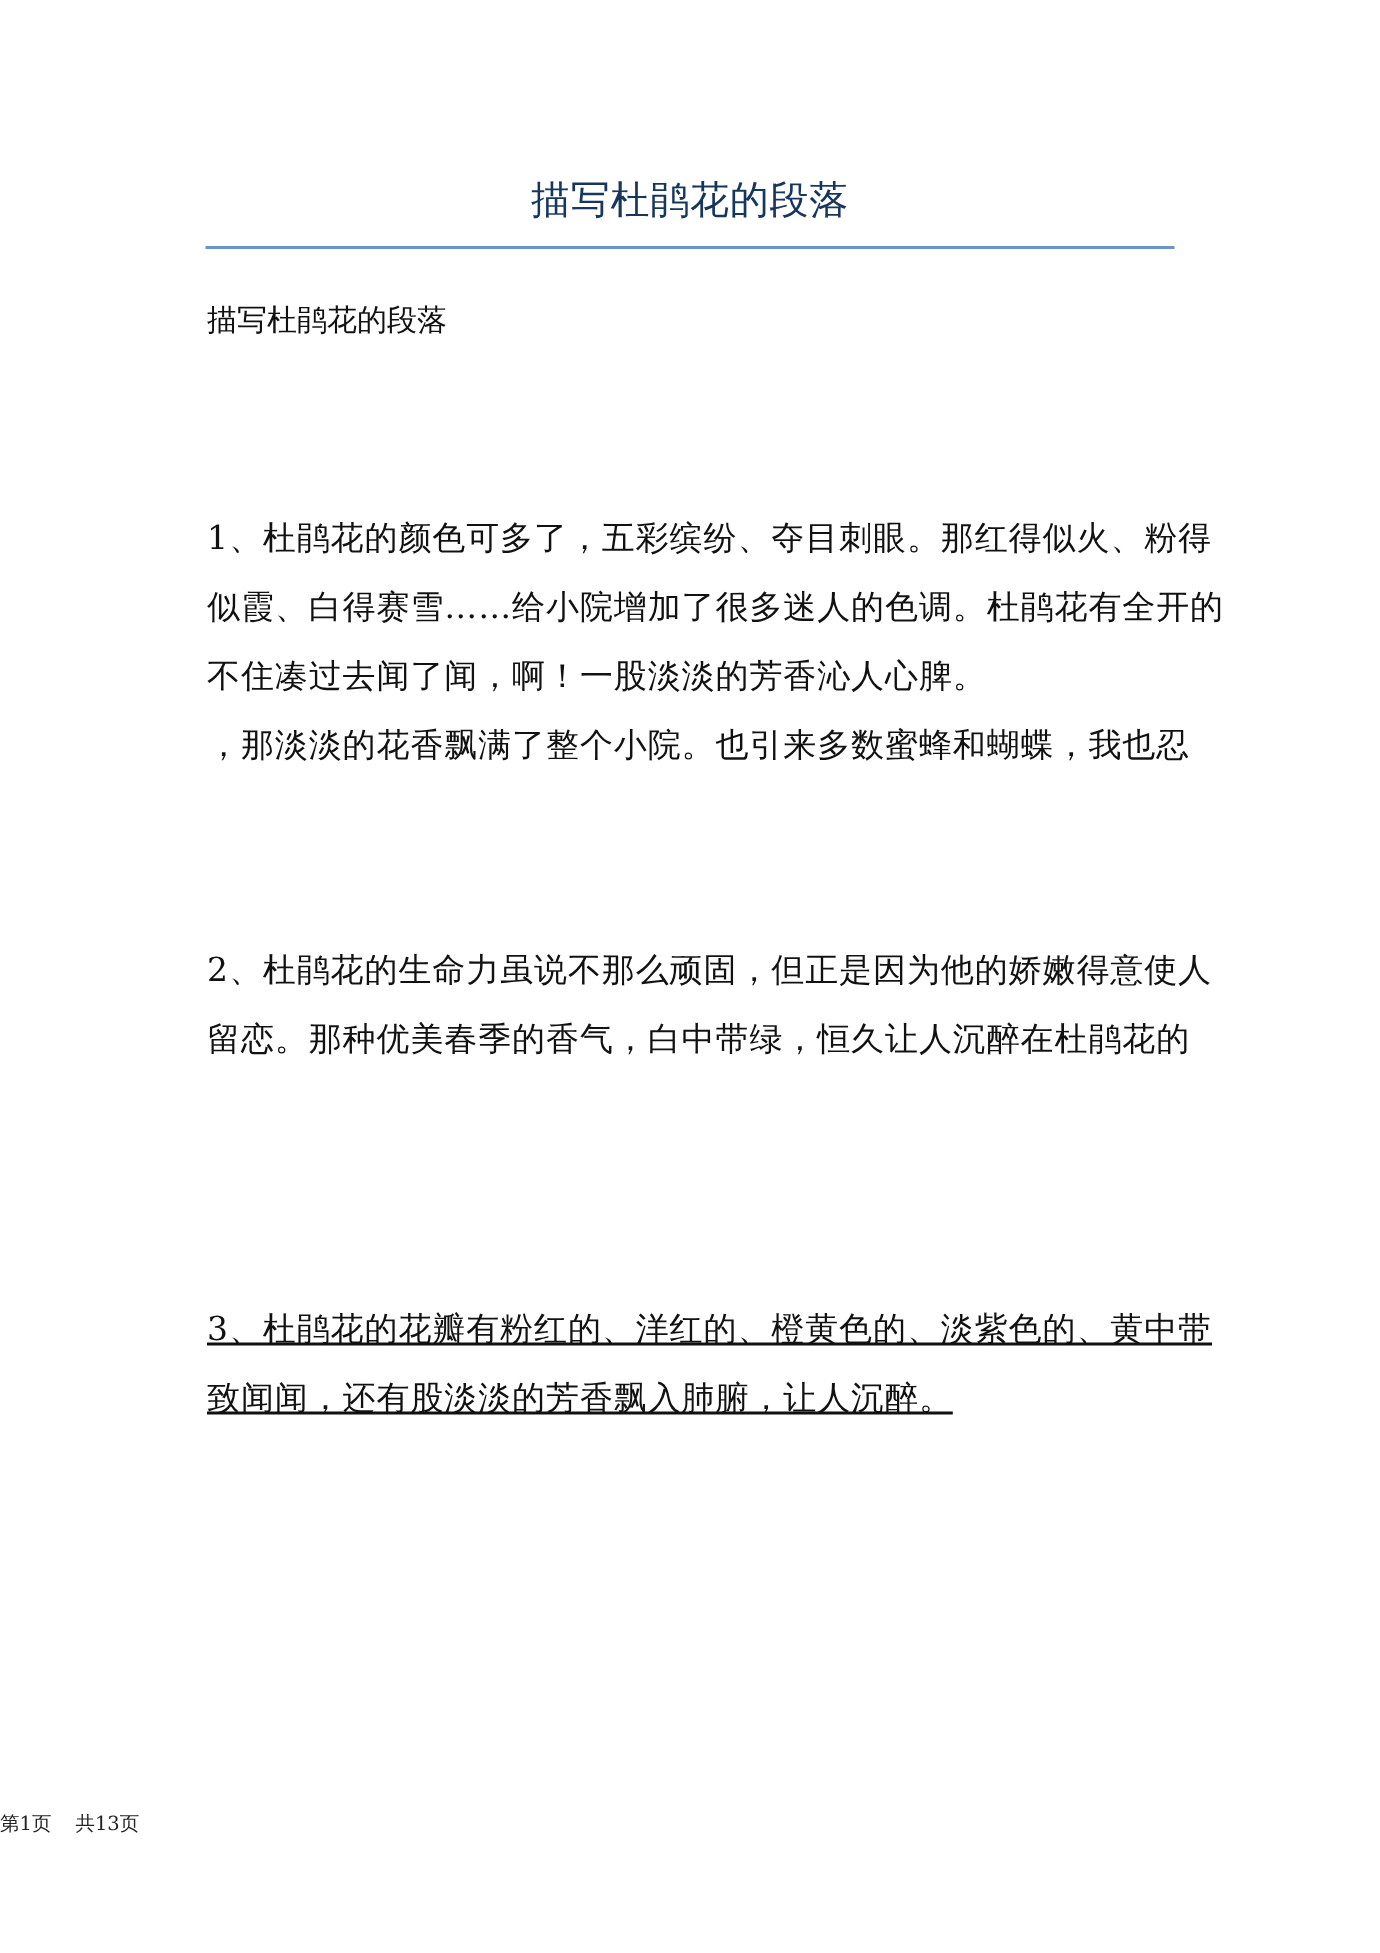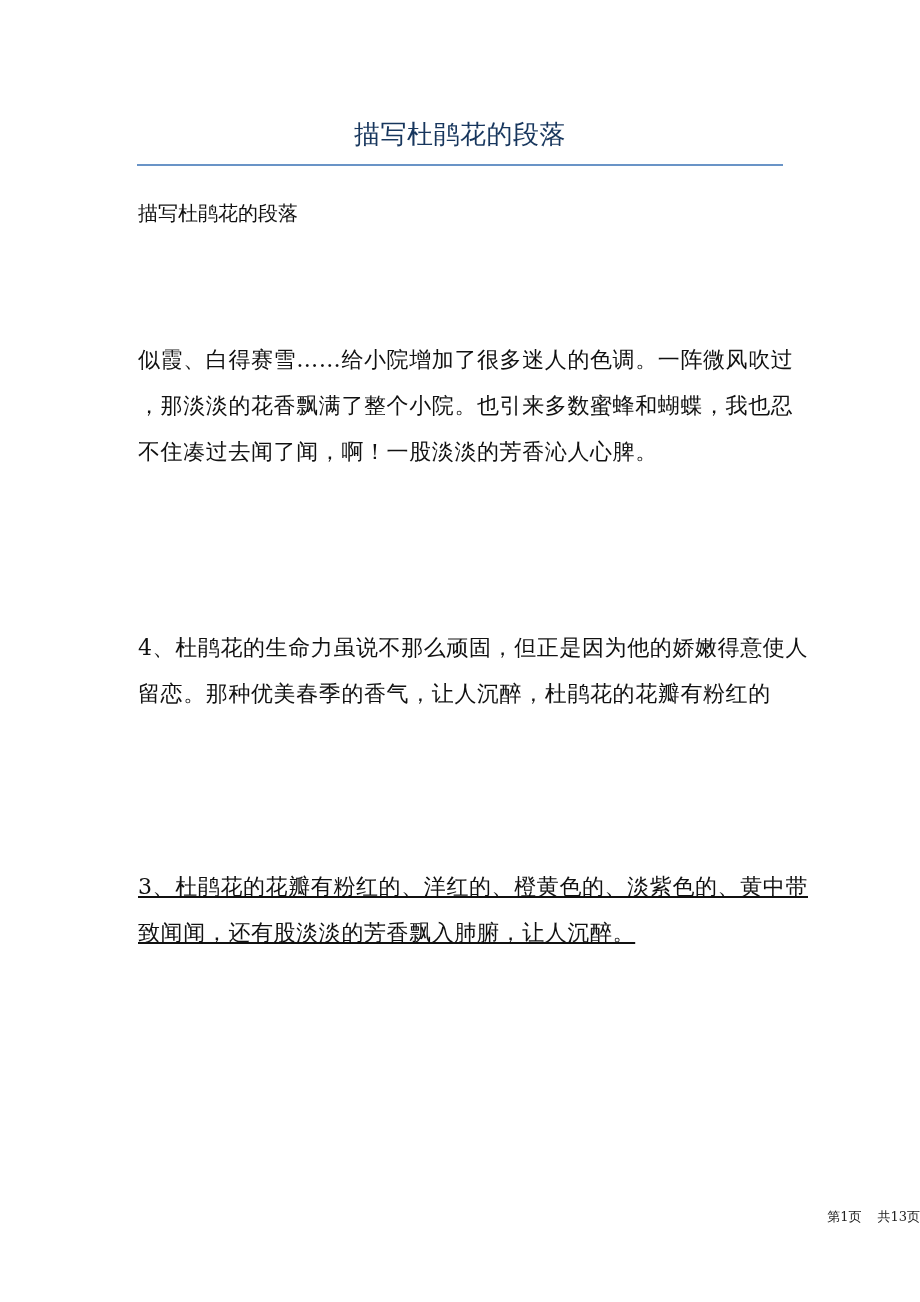--- a/index.html
+++ b/index.html
@@ -64,48 +64,49 @@
       letter-spacing: 0.6px;
     }
     #para-1 { top: 337px; }
     #para-2 { top: 625px; }
     #para-3 { top: 864px; text-decoration: underline; }
     .footer {
       position: absolute;
       left: 0;
       width: 920px;
       top: 1207px;
-      text-align: right;
+      text-align: left;
       font-size: 13px;
       line-height: 20px;
       color: #222222;
       text-decoration: underline;
     }
     .footer span { display: inline-block; }
     .footer .gap { width: 16px; }
   </style>
 </head>
 <body>
 
 <div class="page">
 
   <div class="doc-title">描写杜鹃花的段落</div>
   <div class="title-rule"></div>
 
   <div class="subheading">描写杜鹃花的段落</div>
 
   <div class="para" id="para-1">
-    <span class="line">似霞、白得赛雪……给小院增加了很多迷人的色调。一阵微风吹过</span>
+    <span class="line">1、杜鹃花的颜色可多了，五彩缤纷、夺目刺眼。那红得似火、粉得</span>
+    <span class="line">似霞、白得赛雪……给小院增加了很多迷人的色调。杜鹃花有全开的</span>
+    <span class="line">不住凑过去闻了闻，啊！一股淡淡的芳香沁人心脾。</span>
     <span class="line">，那淡淡的花香飘满了整个小院。也引来多数蜜蜂和蝴蝶，我也忍</span>
-    <span class="line">不住凑过去闻了闻，啊！一股淡淡的芳香沁人心脾。</span>
   </div>
 
   <div class="para" id="para-2">
-    <span class="line">4、杜鹃花的生命力虽说不那么顽固，但正是因为他的娇嫩得意使人</span>
-    <span class="line">留恋。那种优美春季的香气，让人沉醉，杜鹃花的花瓣有粉红的</span>
+    <span class="line">2、杜鹃花的生命力虽说不那么顽固，但正是因为他的娇嫩得意使人</span>
+    <span class="line">留恋。那种优美春季的香气，白中带绿，恒久让人沉醉在杜鹃花的</span>
   </div>
 
   <div class="para" id="para-3">
     <span class="line">3、杜鹃花的花瓣有粉红的、洋红的、橙黄色的、淡紫色的、黄中带</span>
     <span class="line">致闻闻，还有股淡淡的芳香飘入肺腑，让人沉醉。</span>
   </div>
 
   <div class="footer">
     <span>第1页</span><span class="gap"></span><span>共13页</span>
   </div>

